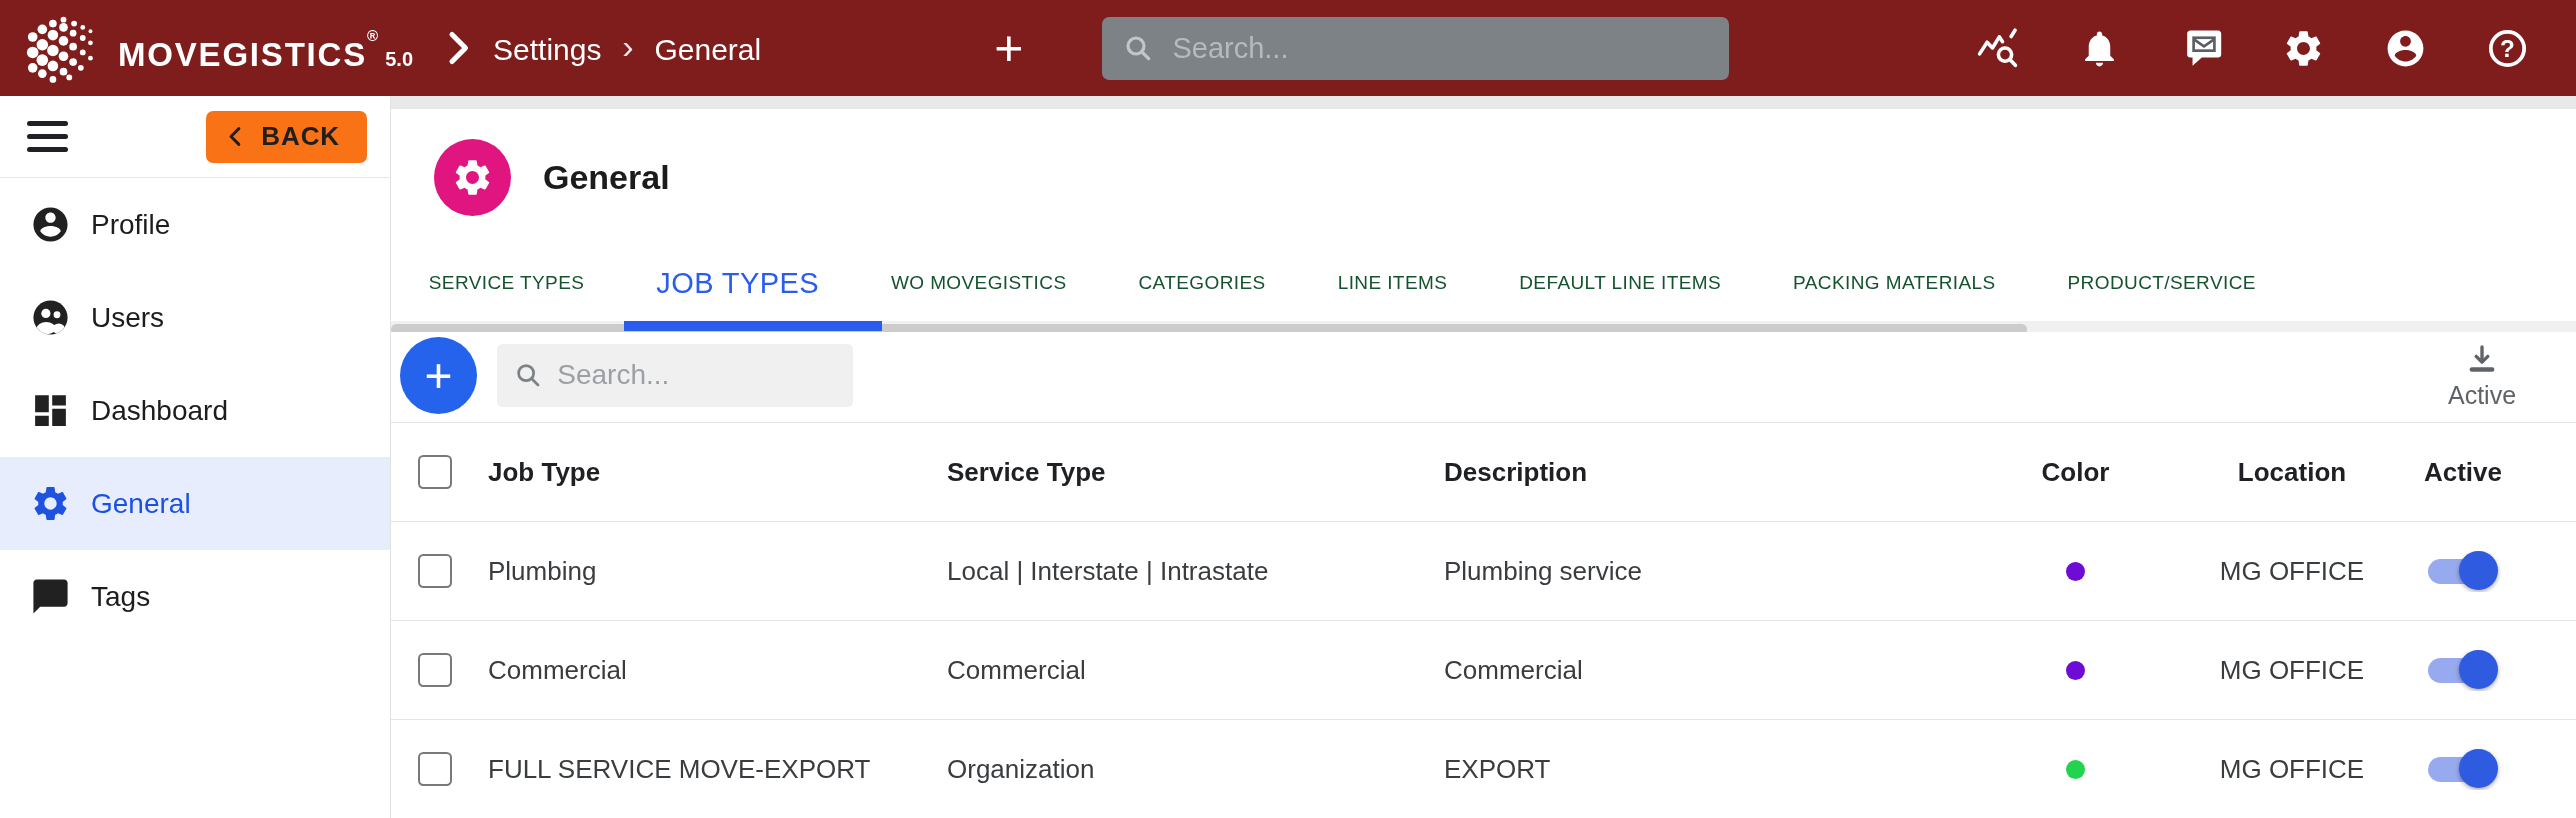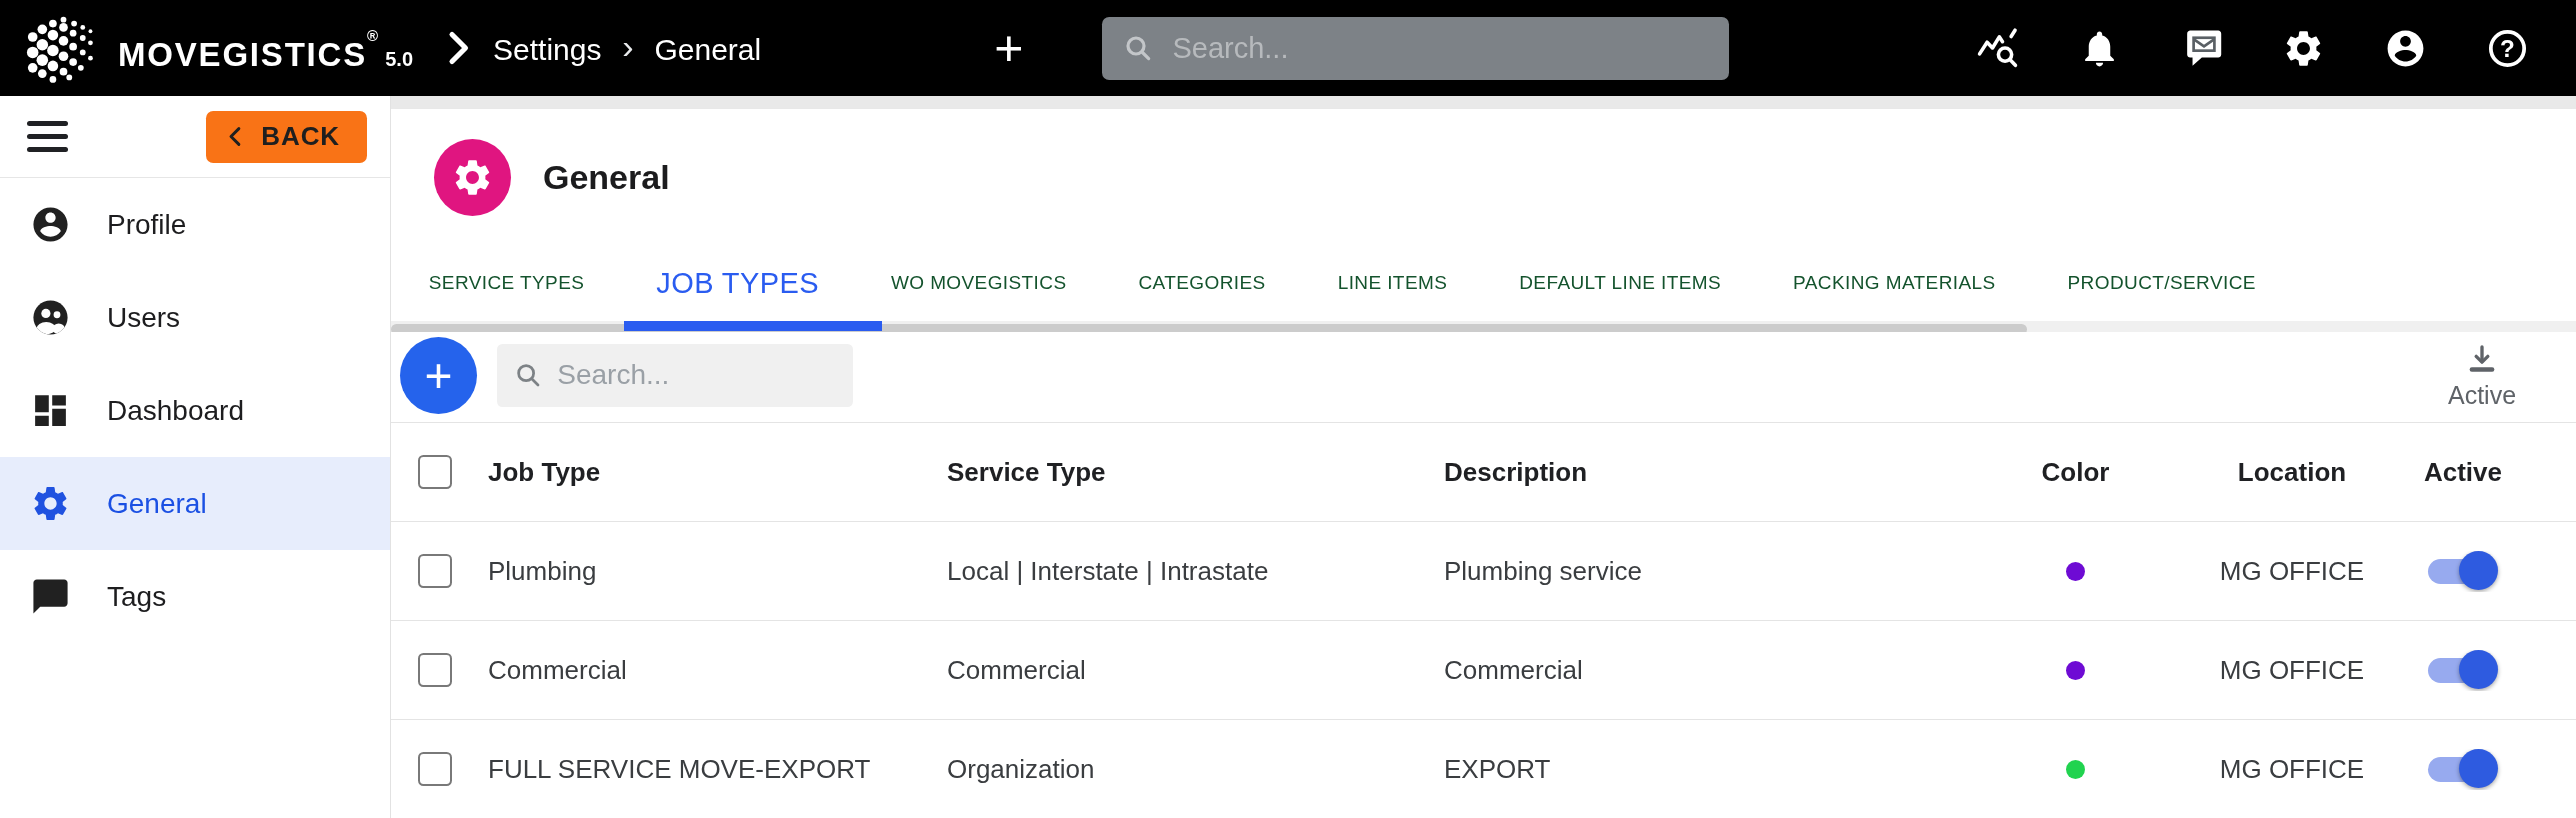--- a/index.html
+++ b/index.html
@@ -1,21 +1,21 @@
 <!DOCTYPE html>
 <html style="font-size:14.3px"><head>
 <meta charset="utf-8">
 <style>
   * { margin:0; padding:0; box-sizing:border-box; }
   html,body { width:2576px; height:819px; overflow:hidden; }
   body { font-family:"Liberation Sans", sans-serif; background:#ffffff; position:relative; }
 
   
   .topbar { position:absolute; left:0; top:0; width:2576px; height:96px;
-            background:#000000; display:flex; align-items:center; color:#fff; }
+            background:#7f1d1d; display:flex; align-items:center; color:#fff; }
   .logo { display:flex; align-items:flex-end; margin-left:25px; cursor:pointer; }
   .logo svg { width:77px; height:77px; margin-bottom:-5.4px; }
   .brand-text { font-size:33px; font-weight:bold; letter-spacing:1.8px; margin-left:16px; line-height:1; padding-bottom:12.5px; }
   .brand-reg { font-size:15px; vertical-align:top; position:relative; top:-10.7px; font-weight:bold; }
   .brand-ver { font-size:20px; font-weight:bold; margin-left:5.4px; padding-bottom:12.5px; }
   .crumb-chev-big { margin-left:30px; display:flex; align-items:center; }
   .crumb { font-size:30px; font-weight:500; margin-left:20px; }
   .crumb-sep { font-size:34px; color:#e8eaec; margin:0 12.5px; font-weight:400; position:relative; top:-1.8px; }
   .topbar-add { background:none; border:none; color:#fff; font-size:50px; font-weight:300;
                 margin-left:224px; cursor:pointer; line-height:1; padding:0 9px; }
@@ -32,21 +32,21 @@
   
   .sidebar { position:absolute; left:0; top:96px; width:391px; bottom:0; background:#fff;
              border-right:1.8px solid #e2e2e2; }
   .side-head { height:82px; display:flex; align-items:center; justify-content:space-between;
                padding:0 23px 0 27px; border-bottom:1.8px solid #e6e6e6; }
   .hamburger { width:41px; height:32px; display:flex; flex-direction:column; justify-content:space-between; cursor:pointer; }
   .hamburger span { height:5.4px; background:#202124; border-radius:2.7px; }
   .back-btn { background:#f97316; border:none; border-radius:7.2px; height:52px; padding:0 27px 0 18px;
               display:flex; align-items:center; gap:14.3px; font-size:26px; font-weight:bold;
               letter-spacing:0.9px; color:#1f1f1f; cursor:pointer; font-family:"Liberation Sans",sans-serif; }
-  .nav-item { height:93px; display:flex; align-items:center; padding-left:30px; gap:36px;
+  .nav-item { height:93px; display:flex; align-items:center; padding-left:30px; gap:20px;
               cursor:pointer; color:#1d1d1f; }
   .nav-item svg { width:41px; height:41px; fill:#212121; flex:none; }
   .nav-label { font-size:28px; font-weight:500; }
   .nav-item.active { background:#e7edfc; color:#1b50e3; }
   .nav-item.active svg { fill:#2052e0; }
 
   
   .main { position:absolute; left:391px; top:96px; right:0; bottom:0; background:#fff; overflow:hidden; }
   .gray-strip { position:absolute; left:0; top:0; width:100%; height:13.4px; background:#e9e9e9; }
   .header-card { position:absolute; left:0; top:13.4px; width:100%; height:222px; background:#fff;

